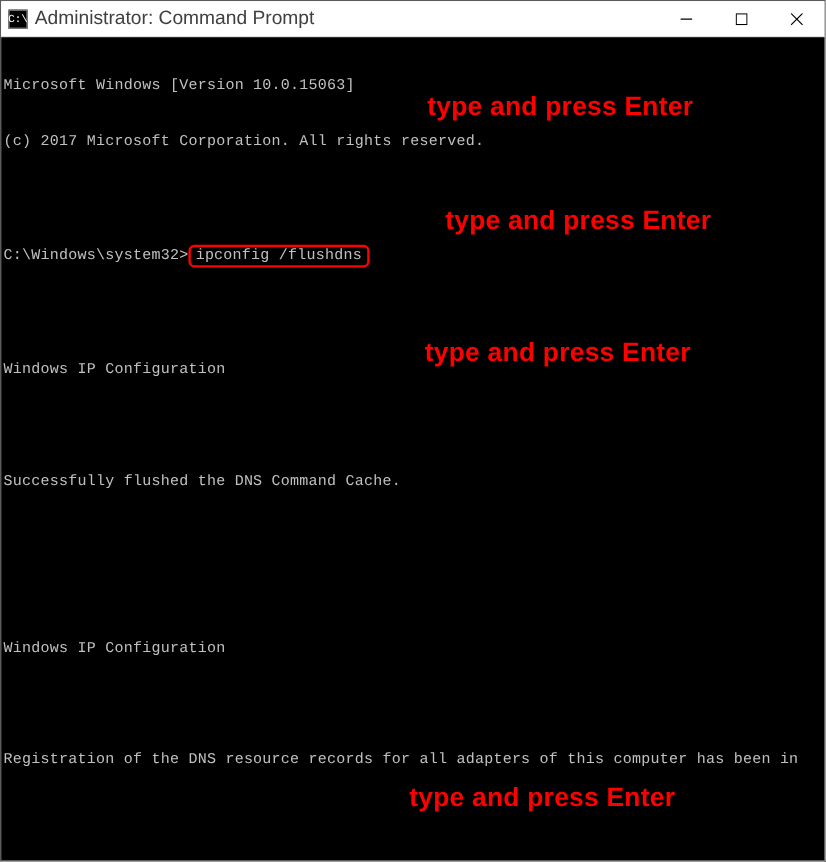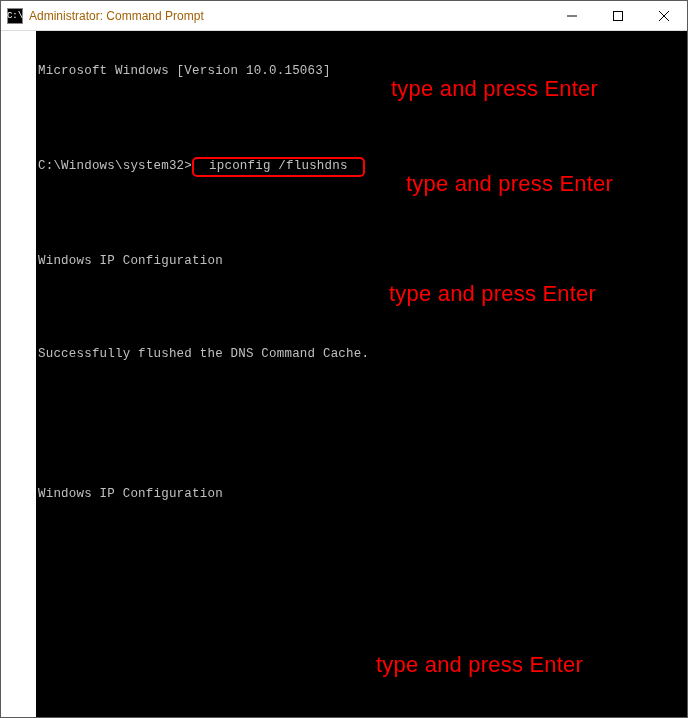--- a/index.html
+++ b/index.html
@@ -1,27 +1,27 @@
 <!DOCTYPE html>
 <html><head>
   <meta charset="utf-8">
   <style>
     * { margin: 0; padding: 0; box-sizing: border-box; }
     body { width: 688px; height: 718px; font-family: Consolas, "Courier New", monospace; background: #fff; overflow: hidden; }
     .window { width: 688px; height: 718px; background: #fff; border: 1px solid #5a5a5a; display: flex; flex-direction: column; }
     .titlebar { height: 30px; background: #fff; display: flex; align-items: center; padding: 0 0 0 6px; border-bottom: 1px solid #ddd; }
     .title-icon { width: 16px; height: 16px; margin-right: 6px; display: inline-flex; align-items: center; justify-content: center; font-size: 9px; background: #000; color: #fff; border: 1px solid #888; }
-    .title-text { flex: 1; font-family: "Segoe UI", sans-serif; font-size: 12px; color: #a16207; }
+    .title-text { flex: 1; font-family: "Segoe UI", sans-serif; font-size: 16px; color: #404040; }
     .controls { display: flex; height: 100%; }
     .ctl { width: 46px; display: flex; align-items: center; justify-content: center; font-family: "Segoe UI", sans-serif; }
     .ctl svg { width: 10px; height: 10px; }
-    .terminal { flex: 1; background: #000; color: #c0c0c0; font-size: 12.5px; line-height: 15.5px; padding: 2px 2px; position: relative; overflow: hidden; white-space: pre-wrap; word-break: break-all; letter-spacing: 0.2px; margin-left: 35px; }
+    .terminal { flex: 1; background: #000; color: #c0c0c0; font-size: 12.5px; line-height: 15.5px; padding: 2px 2px; position: relative; overflow: hidden; white-space: pre-wrap; word-break: break-all; letter-spacing: 0.2px; }
     .line { white-space: pre-wrap; }
-    .cmd-box { border: 2px solid #ff0000; border-radius: 5px; padding: 0 15px; display: inline-block; }
-    .annotation { position: absolute; color: #ff0000; font-family: Arial, sans-serif; font-size: 22px; font-weight: normal; white-space: nowrap; }
+    .cmd-box { border: 2px solid #ff0000; border-radius: 5px; padding: 0 4px; display: inline-block; }
+    .annotation { position: absolute; color: #ff0000; font-family: Arial, sans-serif; font-size: 22px; font-weight: bold; white-space: nowrap; }
     .blank { height: 15.5px; }
   </style>
 </head>
 <body>
 
 <div class="window">
   <div class="titlebar">
     <span class="title-icon">C:\</span>
     <span class="title-text">Administrator: Command Prompt</span>
     <div class="controls">
@@ -39,30 +39,32 @@
         <svg viewBox="0 0 10 10">
             <line x1="0" y1="0" x2="10" y2="10" stroke="#000" stroke-width="1"></line>
             <line x1="10" y1="0" x2="0" y2="10" stroke="#000" stroke-width="1"></line>
           </svg>
       </div>
     </div>
   </div>
 
   <div class="terminal">
     <div class="line">Microsoft Windows [Version 10.0.15063]</div>
+    <div class="line">(c) 2017 Microsoft Corporation. All rights reserved.</div>
     <div class="blank"></div>
     <div class="line"><span>C:\Windows\system32&gt;</span><span class="cmd-box">ipconfig /flushdns</span></div>
     <div class="blank"></div>
     <div class="line">Windows IP Configuration</div>
     <div class="blank"></div>
     <div class="line">Successfully flushed the DNS Command Cache.</div>
     <div class="blank"></div>
     <div class="blank"></div>
     <div class="line">Windows IP Configuration</div>
     <div class="blank"></div>
+    <div class="line">Registration of the DNS resource records for all adapters of this computer has been in</div>
     
     
     
     
     
     
     
     
     
     

